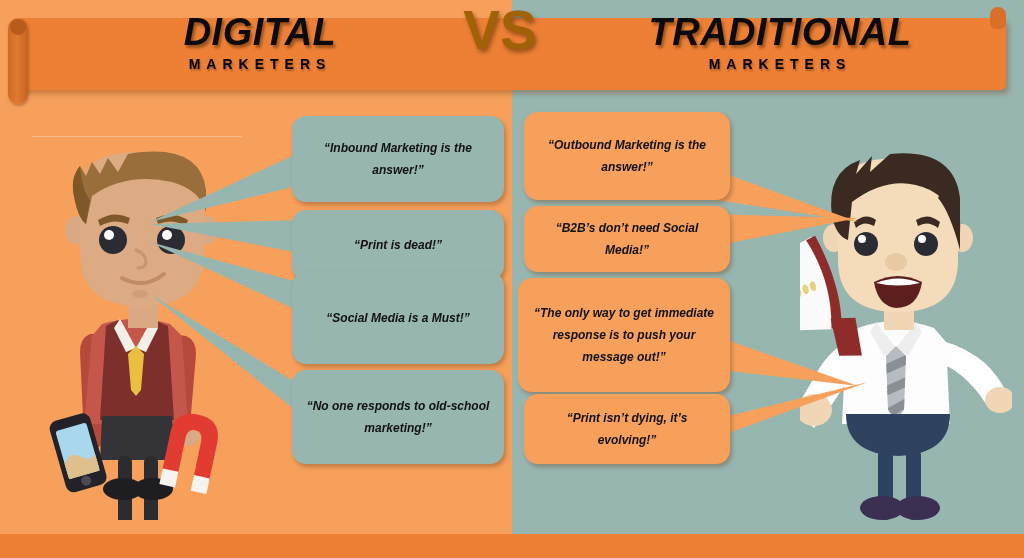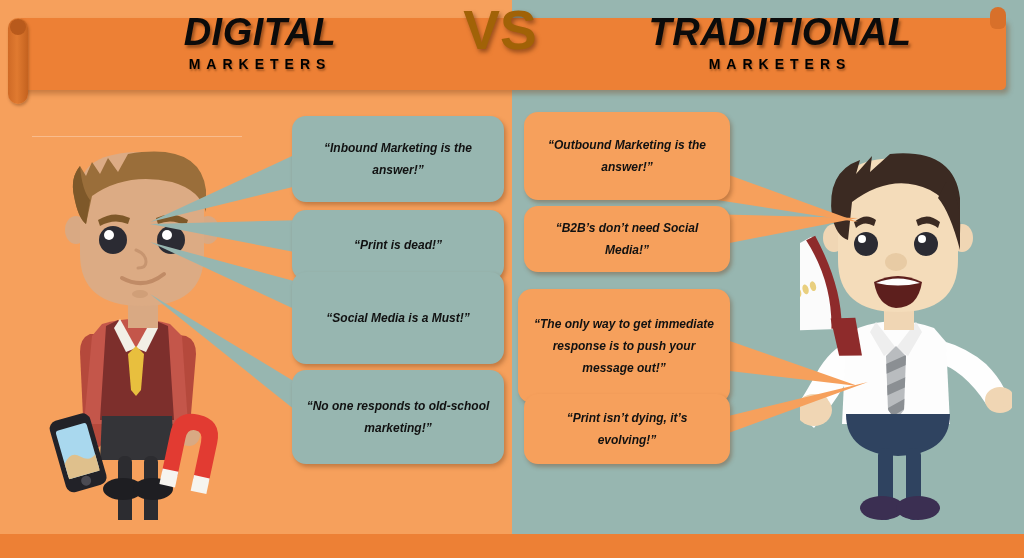--- a/index.html
+++ b/index.html
@@ -327,21 +327,21 @@
   <div class="bubble bubble-left" style="left:292px; top:370px; width:212px; height:94px;font-style:italic;">
     <span>“No one responds to old-school marketing!”</span>
   </div>
 
   <div class="bubble bubble-right" style="left:524px; top:112px; width:206px; height:88px;text-align:center;">
     <span>“Outbound Marketing is the answer!”</span>
   </div>
   <div class="bubble bubble-right" style="left:524px; top:206px; width:206px; height:66px;">
     <span>“B2B’s don’t need Social Media!”</span>
   </div>
-  <div class="bubble bubble-right" style="left:518px; top:278px; width:212px; height:114px;margin-top:11px;">
+  <div class="bubble bubble-right" style="left:518px; top:278px; width:212px; height:114px;">
     <span>“The only way to get immediate response is to push your message out!”</span>
   </div>
   <div class="bubble bubble-right" style="left:524px; top:394px; width:206px; height:70px;justify-content:flex-end;">
     <span>“Print isn’t dying, it’s evolving!”</span>
   </div>
 
   <div id="banner-wrap">
     <div id="banner"></div>
     <div id="scroll-left"></div>
     <div id="scroll-left-cap"></div>

